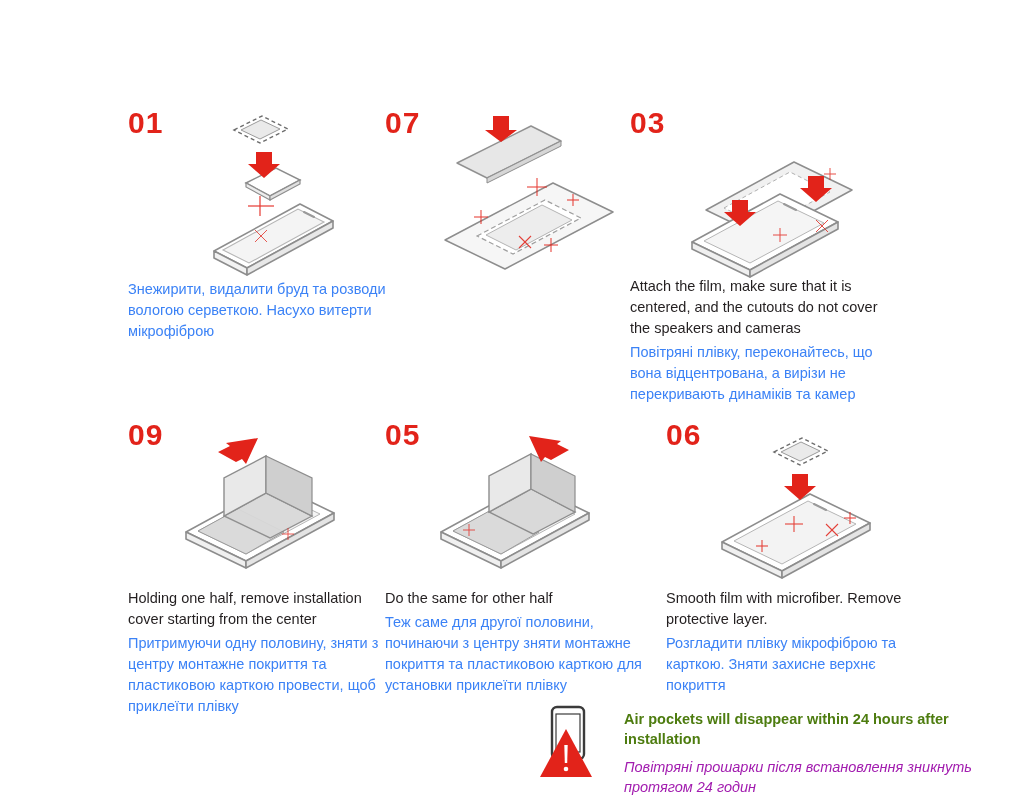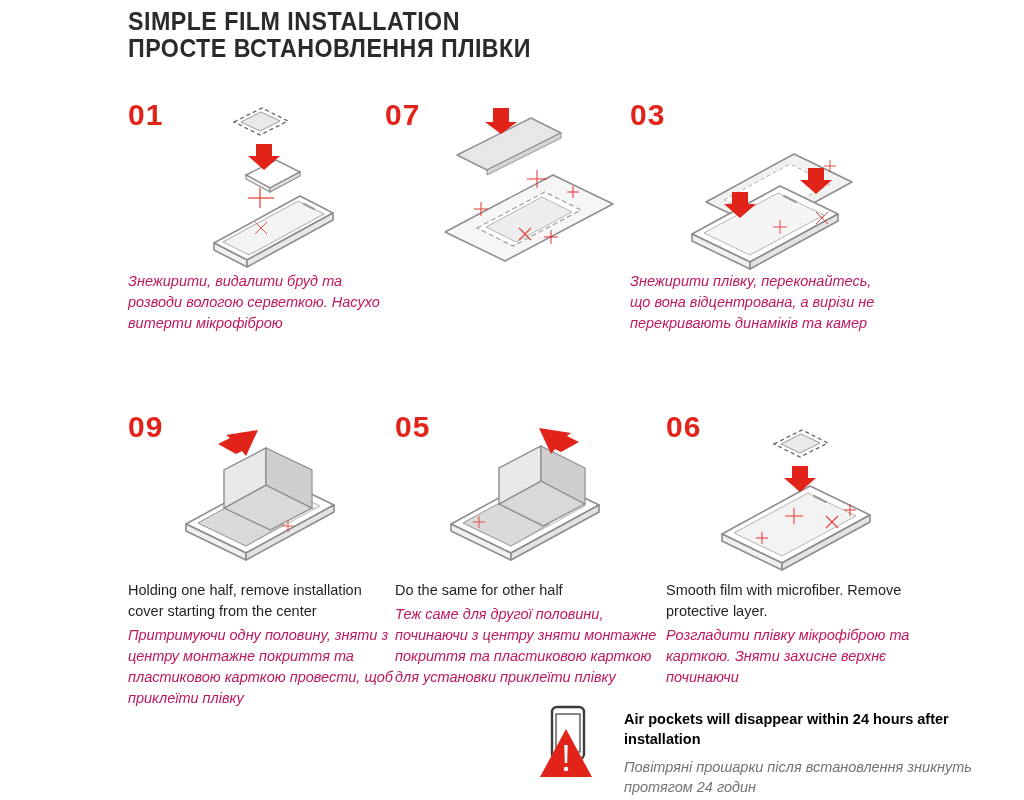--- a/index.html
+++ b/index.html
@@ -61,71 +61,66 @@
     pointer-events: none;
   }
   .text-en {
     font-size: 14.5px;
     line-height: 1.45;
     color: #231f20;
   }
   .text-uk {
     font-size: 14.5px;
     line-height: 1.45;
-    color: #be185d;
-    font-style: italic;
+    color: #3b82f6;
     margin-top: 3px;
   }
 
   
   #step-01 { left: 128px; top: 100px; }
   #step-02 { left: 385px; top: 100px; }
   #step-03 { left: 630px; top: 100px; }
   #step-04 { left: 128px; top: 412px; }
-  #step-05 { left: 395px; top: 412px; }
+  #step-05 { left: 385px; top: 412px; }
   #step-06 { left: 666px; top: 412px; }
 
   .step-body { margin-top: 0; }
-  .art-wrap { position: relative; width: 265px; height: 168px; }
+  .art-wrap { position: relative; width: 265px; height: 168px; margin-top: 8px; }
   .num-wrap { position: absolute; left: 0; top: 0; z-index: 3; }
 
   
   .footer {
     position: absolute;
     left: 510px; top: 705px;
     width: 470px;
     display: flex;
     gap: 14px;
     align-items: flex-start;
   }
   .footer-icon { width: 100px; height: 80px; flex: 0 0 100px; }
   .footer-text { padding-top: 4px; }
   .footer-en {
     font-size: 14.5px;
     line-height: 1.4;
     font-weight: bold;
-    color: #000000;
+    color: #4d7c0f;
   }
   .footer-uk {
     font-size: 14.5px;
     line-height: 1.4;
     font-style: italic;
-    color: #737373;
+    color: #a21caf;
     margin-top: 7px;
   }
 </style>
 </head>
 <body>
 
 <div id="page">
 
-  <div class="header">
-    <div class="title-en">SIMPLE FILM INSTALLATION</div>
-    <div class="title-uk">ПРОСТЕ ВСТАНОВЛЕННЯ ПЛІВКИ</div>
-  </div>
 
   <div class="step" id="step-01">
     <div class="art-wrap">
       <div class="num-wrap">
           <div class="step-num">01</div>
         </div>
       <svg class="art" viewBox="0 0 265 175">
 
         <g stroke="#8d8d8d" stroke-width="1.6" fill="#ffffff" stroke-linejoin="round">
           <path d="M78,240 L78,240"></path>
@@ -224,21 +219,22 @@
           <path d="M150,120 L150,134"></path>
             <path d="M143,127 L157,127"></path>
           <path d="M186,112 L198,124"></path>
             <path d="M198,112 L186,124"></path>
           <path d="M200,60 L200,72"></path>
             <path d="M194,66 L206,66"></path>
         </g>
       </svg>
     </div>
     <div class="step-body">
-      <div class="text-uk">Знежирити плівку, переконайтесь, що вона відцентрована, а вирізи не перекривають динаміків та камер</div>
+      <div class="text-en">Attach the film, make sure that it is centered, and the cutouts do not cover the speakers and cameras</div>
+      <div class="text-uk">Повітряні плівку, переконайтесь, що вона відцентрована, а вирізи не перекривають динаміків та камер</div>
     </div>
   </div>
 
   <div class="step" id="step-04">
     <div class="art-wrap">
       <div class="num-wrap">
           <div class="step-num">09</div>
         </div>
       <svg class="art" viewBox="0 0 265 175">
 
@@ -330,21 +326,21 @@
             <path d="M172,104 L160,116"></path>
           <path d="M96,120 L96,132"></path>
             <path d="M90,126 L102,126"></path>
           <path d="M184,92 L184,104"></path>
             <path d="M178,98 L190,98"></path>
         </g>
       </svg>
     </div>
     <div class="step-body">
       <div class="text-en">Smooth film with microfiber. Remove protective layer.</div>
-      <div class="text-uk">Розгладити плівку мікрофіброю та карткою. Зняти захисне верхнє починаючи</div>
+      <div class="text-uk">Розгладити плівку мікрофіброю та карткою. Зняти захисне верхнє покриття</div>
     </div>
   </div>
 
   <div class="footer">
     <svg class="footer-icon" viewBox="0 0 100 80">
 
       <rect x="42" y="2" width="32" height="52" rx="5" ry="5" fill="#ffffff" stroke="#3b3b3b" stroke-width="2.4"></rect>
       <rect x="46" y="9" width="24" height="38" fill="#ffffff" stroke="#3b3b3b" stroke-width="1.2"></rect>
       <circle cx="58" cy="51" r="1.8" fill="#3b3b3b"></circle>
 

